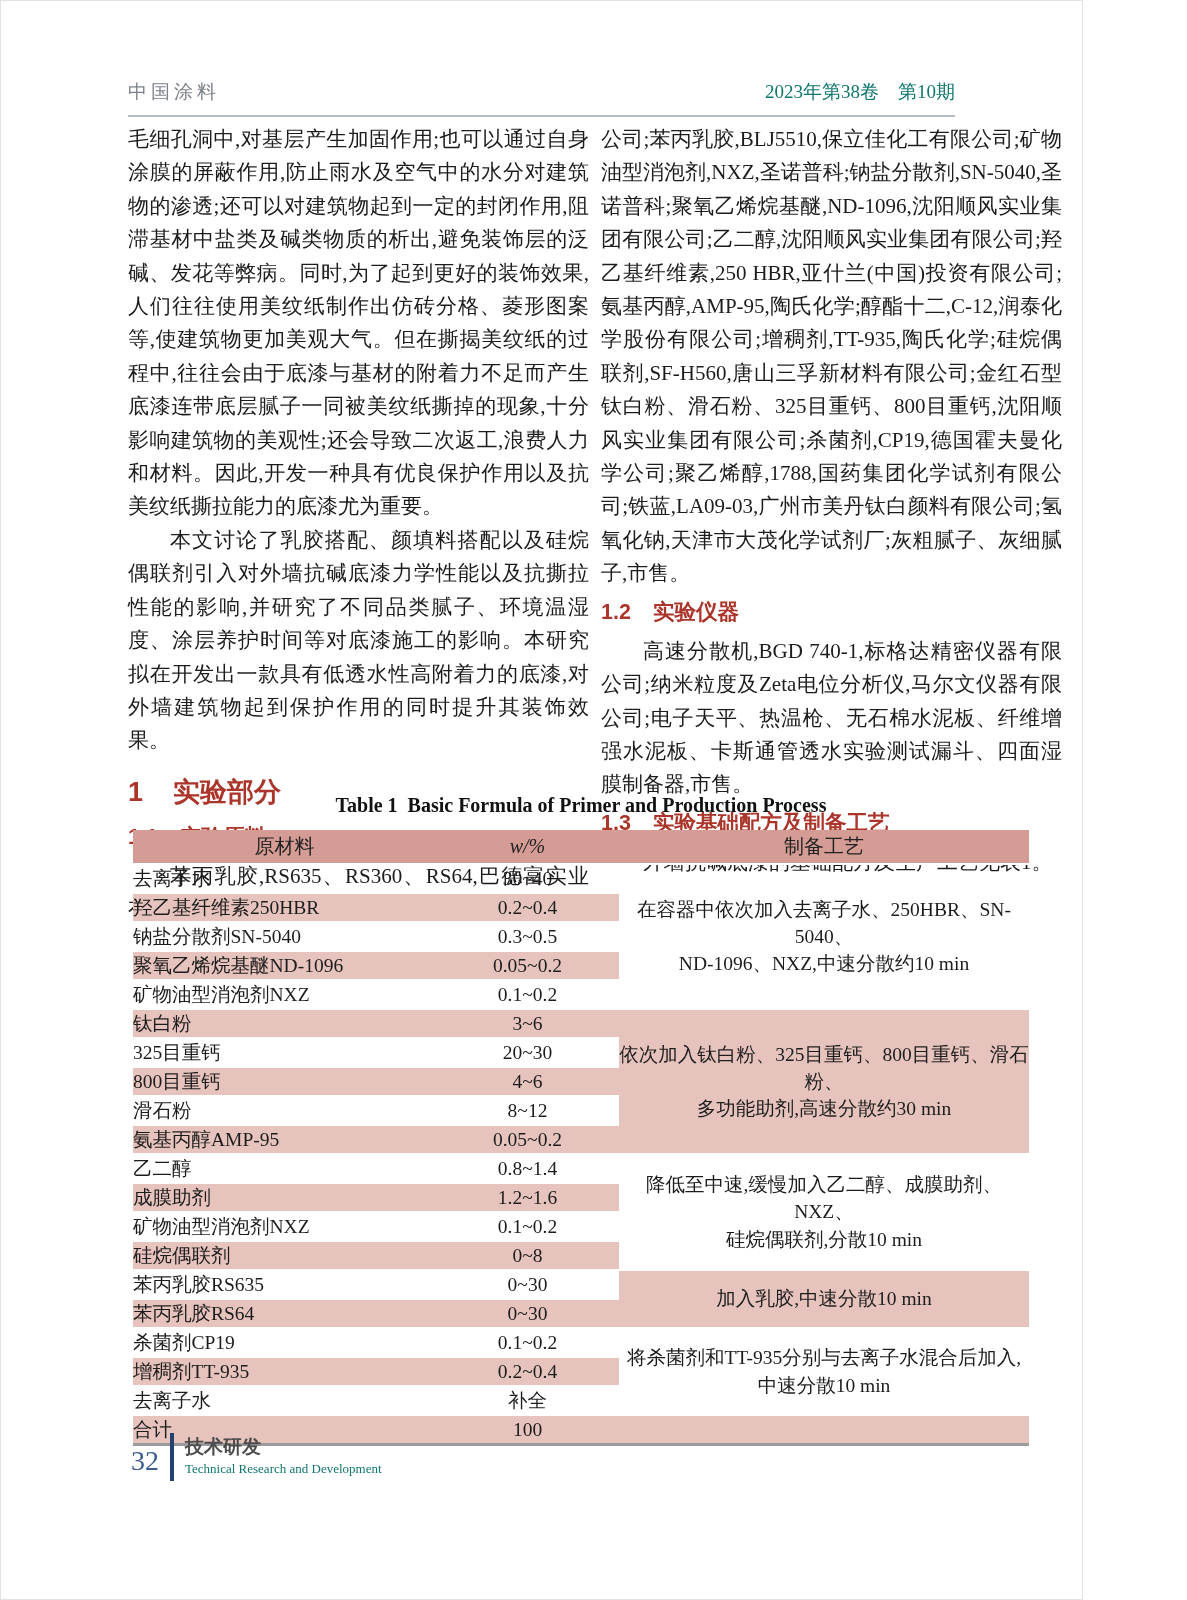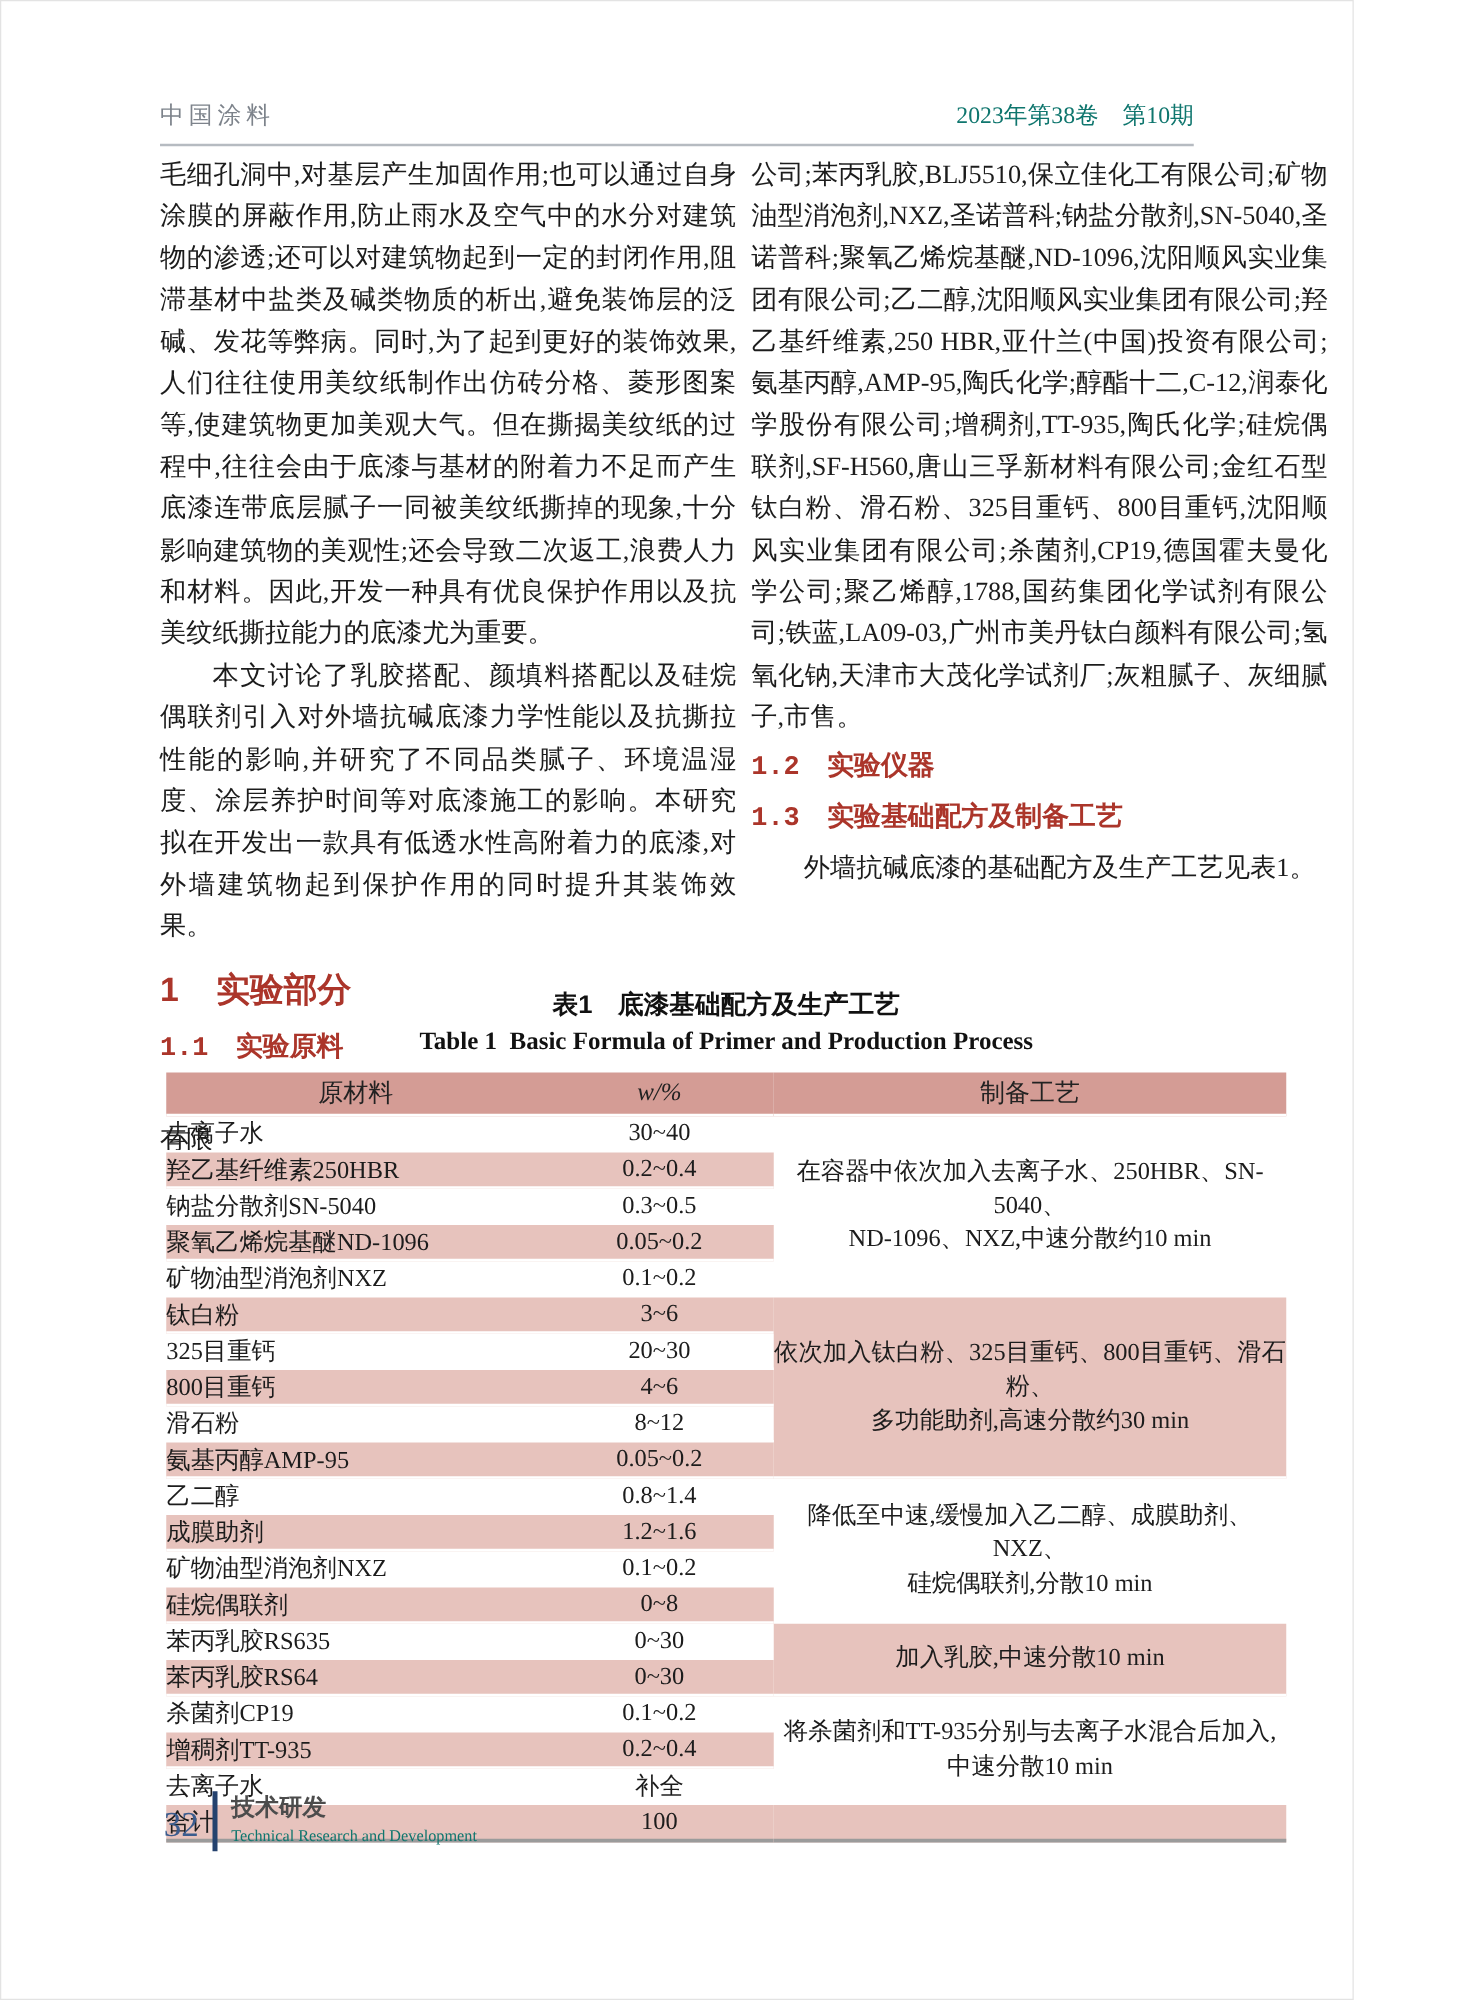--- a/index.html
+++ b/index.html
@@ -41,21 +41,21 @@
     color:#ab352a; font-weight:bold; font-size:27px;
     margin:17px 0 12px 0; line-height:34px;
   }
   .sec-h1 .sec-num { margin-right:30px; }
   .sec-h2 {
     display:flex; align-items:baseline;
     font-family:"Liberation Sans","DejaVu Sans",sans-serif;
     color:#ab352a; font-weight:bold; font-size:21.5px;
     margin:5px 0 6px 0; line-height:33px;
   }
-  .sec-h2 .sec-num { margin-right:22px;font-family:Liberation Mono, monospace; }
+  .sec-h2 .sec-num { margin-right:22px; }
 
   
   .table-section { position:absolute; left:127px; top:788px; width:906px; }
   .tbl-title-cn {
     text-align:center;
     font-family:"Liberation Sans","DejaVu Sans",sans-serif;
     font-weight:bold; font-size:20.5px; color:#111;
   }
   .tbl-title-en {
     text-align:center; font-weight:bold; font-size:20px; color:#111;
@@ -128,30 +128,30 @@
       </div>
       <p class="indent">苯丙乳胶,RS635、RS360、RS64,巴德富实业有限</p>
     </div>
 
     <div class="col">
       <p>公司;苯丙乳胶,BLJ5510,保立佳化工有限公司;矿物油型消泡剂,NXZ,圣诺普科;钠盐分散剂,SN-5040,圣诺普科;聚氧乙烯烷基醚,ND-1096,沈阳顺风实业集团有限公司;乙二醇,沈阳顺风实业集团有限公司;羟乙基纤维素,250 HBR,亚什兰(中国)投资有限公司;氨基丙醇,AMP-95,陶氏化学;醇酯十二,C-12,润泰化学股份有限公司;增稠剂,TT-935,陶氏化学;硅烷偶联剂,SF-H560,唐山三孚新材料有限公司;金红石型钛白粉、滑石粉、325目重钙、800目重钙,沈阳顺风实业集团有限公司;杀菌剂,CP19,德国霍夫曼化学公司;聚乙烯醇,1788,国药集团化学试剂有限公司;铁蓝,LA09-03,广州市美丹钛白颜料有限公司;氢氧化钠,天津市大茂化学试剂厂;灰粗腻子、灰细腻子,市售。</p>
       <div class="sec-h2">
         <span class="sec-num">1.2</span>
         <span>实验仪器</span>
       </div>
+      <p class="indent">高速分散机,BGD 740-1,标格达精密仪器有限公司;纳米粒度及Zeta电位分析仪,马尔文仪器有限公司;电子天平、热温枪、无石棉水泥板、纤维增强水泥板、卡斯通管透水实验测试漏斗、四面湿膜制备器,市售。</p>
       <div class="sec-h2">
         <span class="sec-num">1.3</span>
         <span>实验基础配方及制备工艺</span>
       </div>
       <p class="indent">外墙抗碱底漆的基础配方及生产工艺见表1。</p>
     </div>
   </div>
 
   <div class="table-section">
-    <div class="tbl-title-cn">表1　底漆基础配方及生产工艺</div>
     <div class="tbl-title-en">Table 1  Basic Formula of Primer and Production Process</div>
     <table class="formula">
       <colgroup>
           <col class="c1">
           <col class="c2">
           <col class="c3">
         </colgroup>
       <thead>
         <tr>
           <th>原材料</th>

